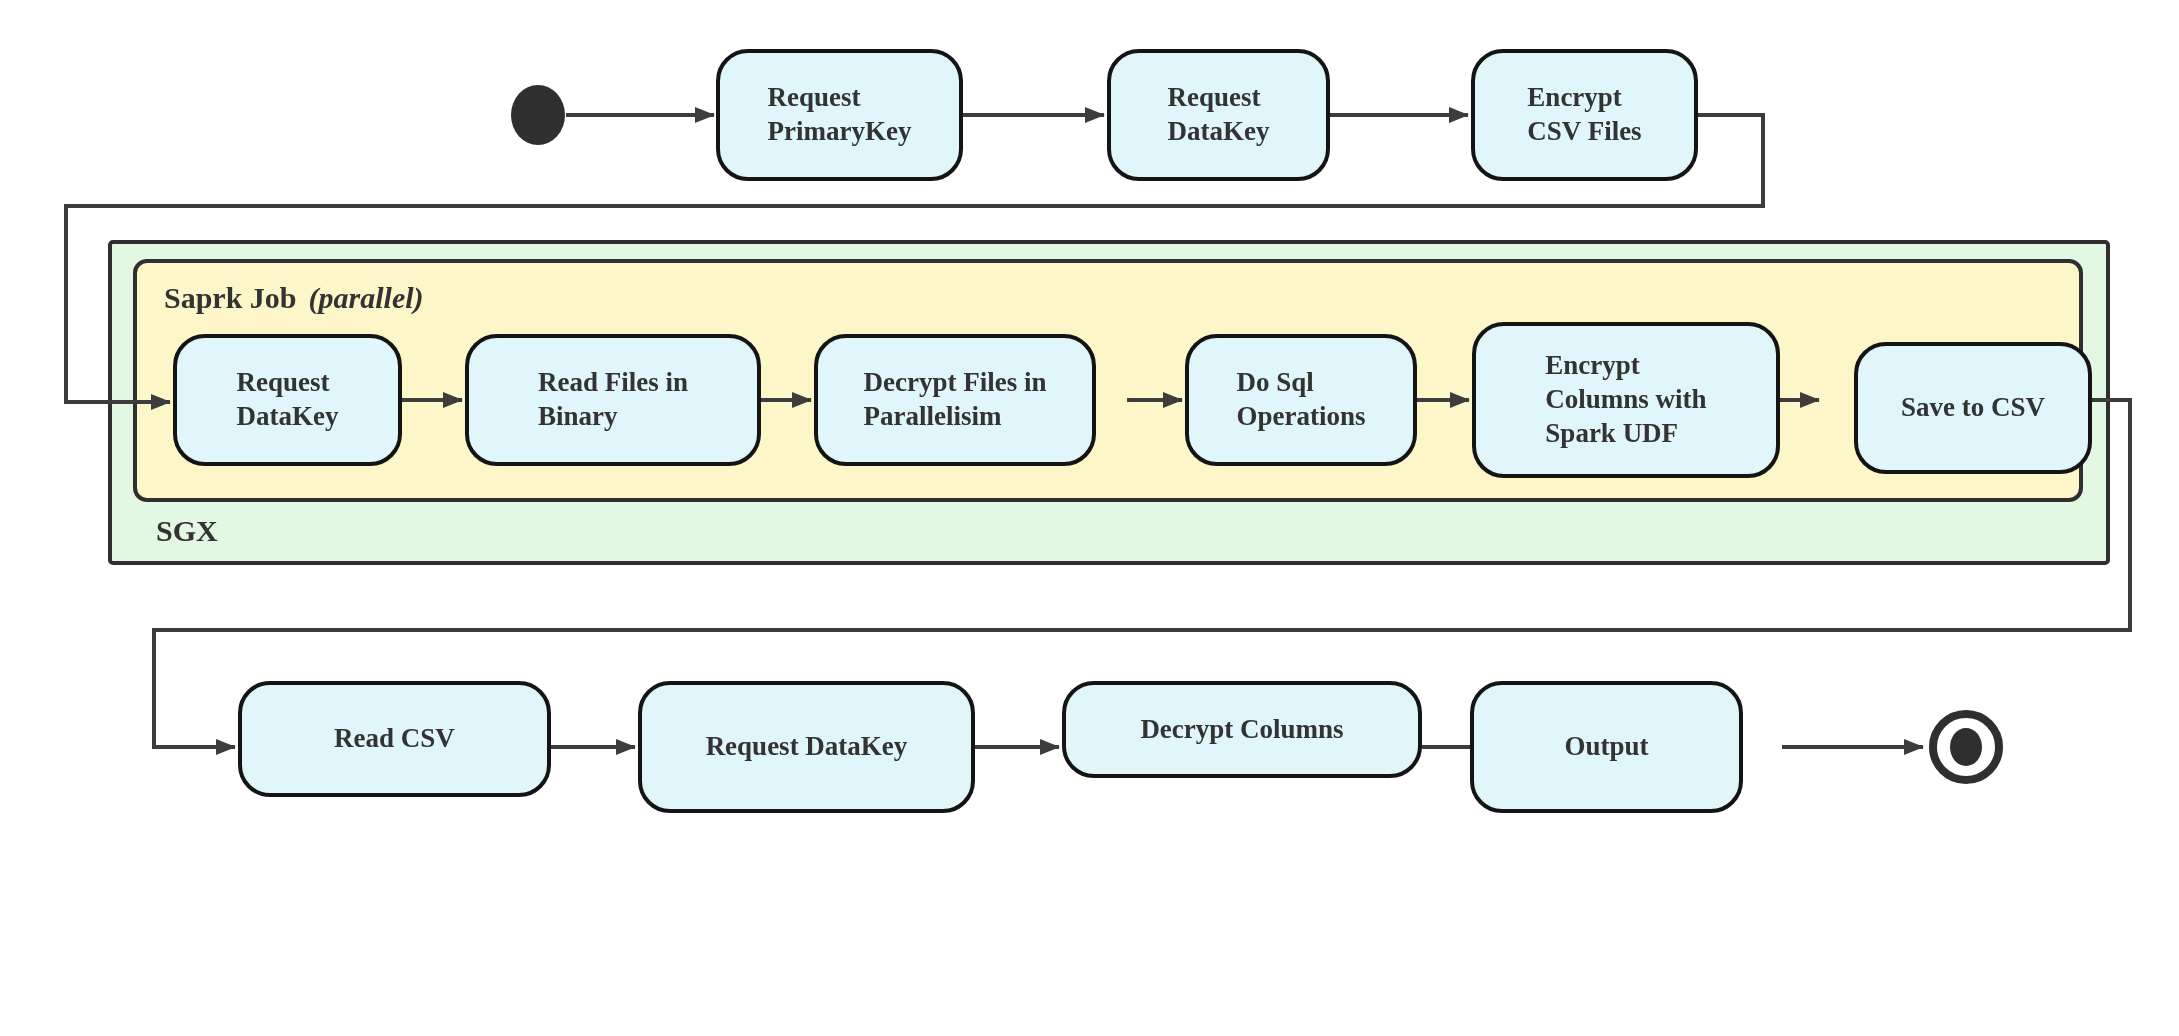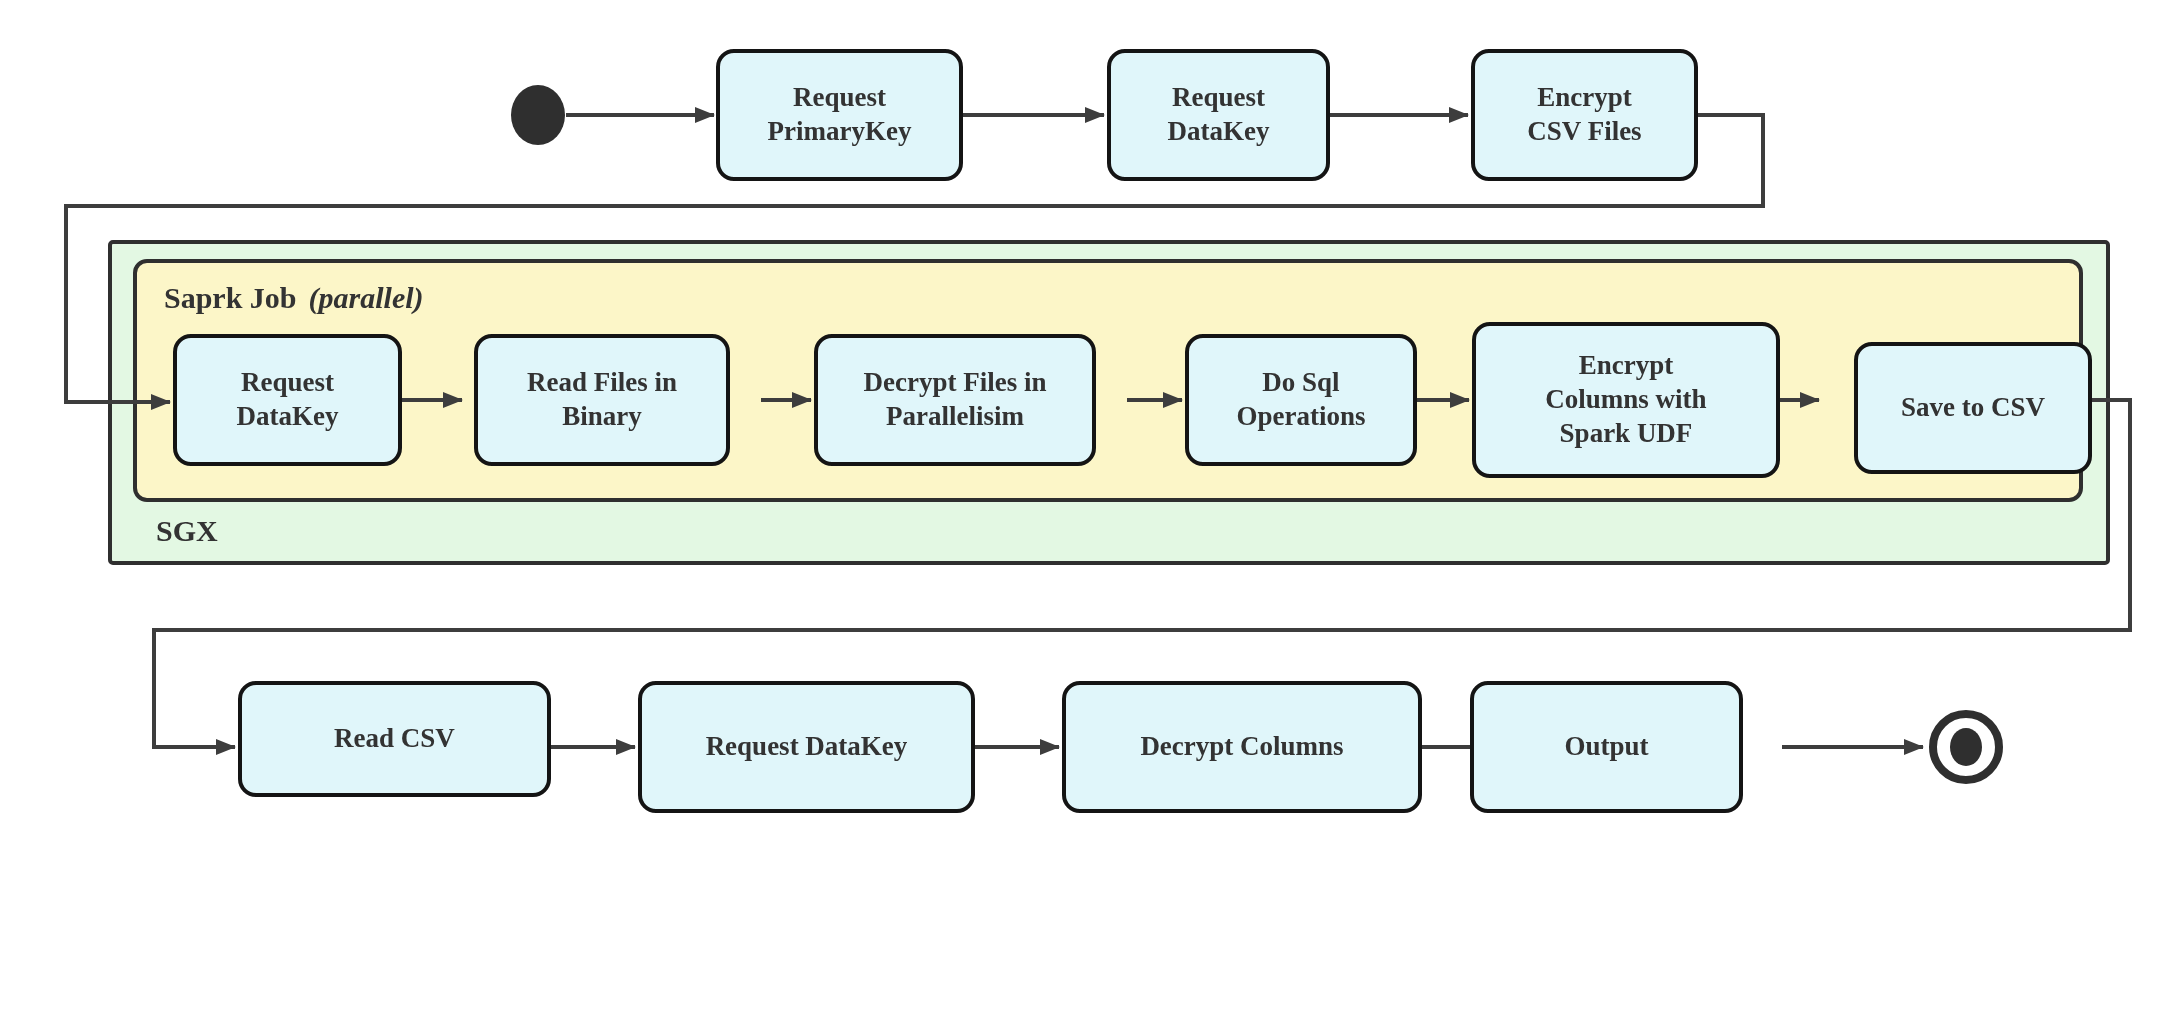--- a/index.html
+++ b/index.html
@@ -23,37 +23,37 @@
   #spark-label{left:27px;top:18px;}
   #spark-label .g-bold{font-weight:700;}
   #spark-label .g-italic{font-style:italic;font-weight:700;margin-left:12px;}
   #sgx-label{left:156px;top:514px;font-weight:700;}
   
   #edges{position:absolute;left:0;top:0;width:2179px;height:1036px;}
   .edge{stroke:#3d3d3d;stroke-width:4px;fill:none;}
   
   .node{
     position:absolute;box-sizing:border-box;
-    background:#e0f6fa;border:4px solid #141414;border-radius:18px;
+    background:#e0f6fa;border:4px solid #141414;border-radius:32px;
     display:flex;align-items:center;justify-content:center;
-    text-align:center;white-space:pre-line;
+    text-align:left;white-space:pre-line;
     font-weight:700;font-size:27px;line-height:1.25;color:#333333;
   }
   #n1{left:716px;top:49px;width:247px;height:132px;}
   #n2{left:1107px;top:49px;width:223px;height:132px;}
   #n3{left:1471px;top:49px;width:227px;height:132px;}
   #m1{left:173px;top:334px;width:229px;height:132px;}
-  #m2{left:465px;top:334px;width:256px;height:132px;margin-left:9px;}
+  #m2{left:465px;top:334px;width:296px;height:132px;}
   #m3{left:814px;top:334px;width:282px;height:132px;}
   #m4{left:1185px;top:334px;width:232px;height:132px;}
   #m5{left:1472px;top:322px;width:308px;height:156px;}
   #m6{left:1822px;top:342px;width:238px;height:132px;margin-left:32px;}
   #r1{left:238px;top:681px;width:313px;height:116px;}
   #r2{left:638px;top:681px;width:337px;height:132px;}
-  #r3{left:1062px;top:681px;width:360px;height:132px;}
+  #r3{left:1062px;top:681px;width:360px;height:97px;}
   #r4{left:1470px;top:681px;width:273px;height:132px;}
   
   #caption{
     position:absolute;left:0;top:893px;width:2179px;
     text-align:center;font-weight:700;font-size:38px;color:#1a1a1a;
   }
 </style>
 </head>
 <body>
 

